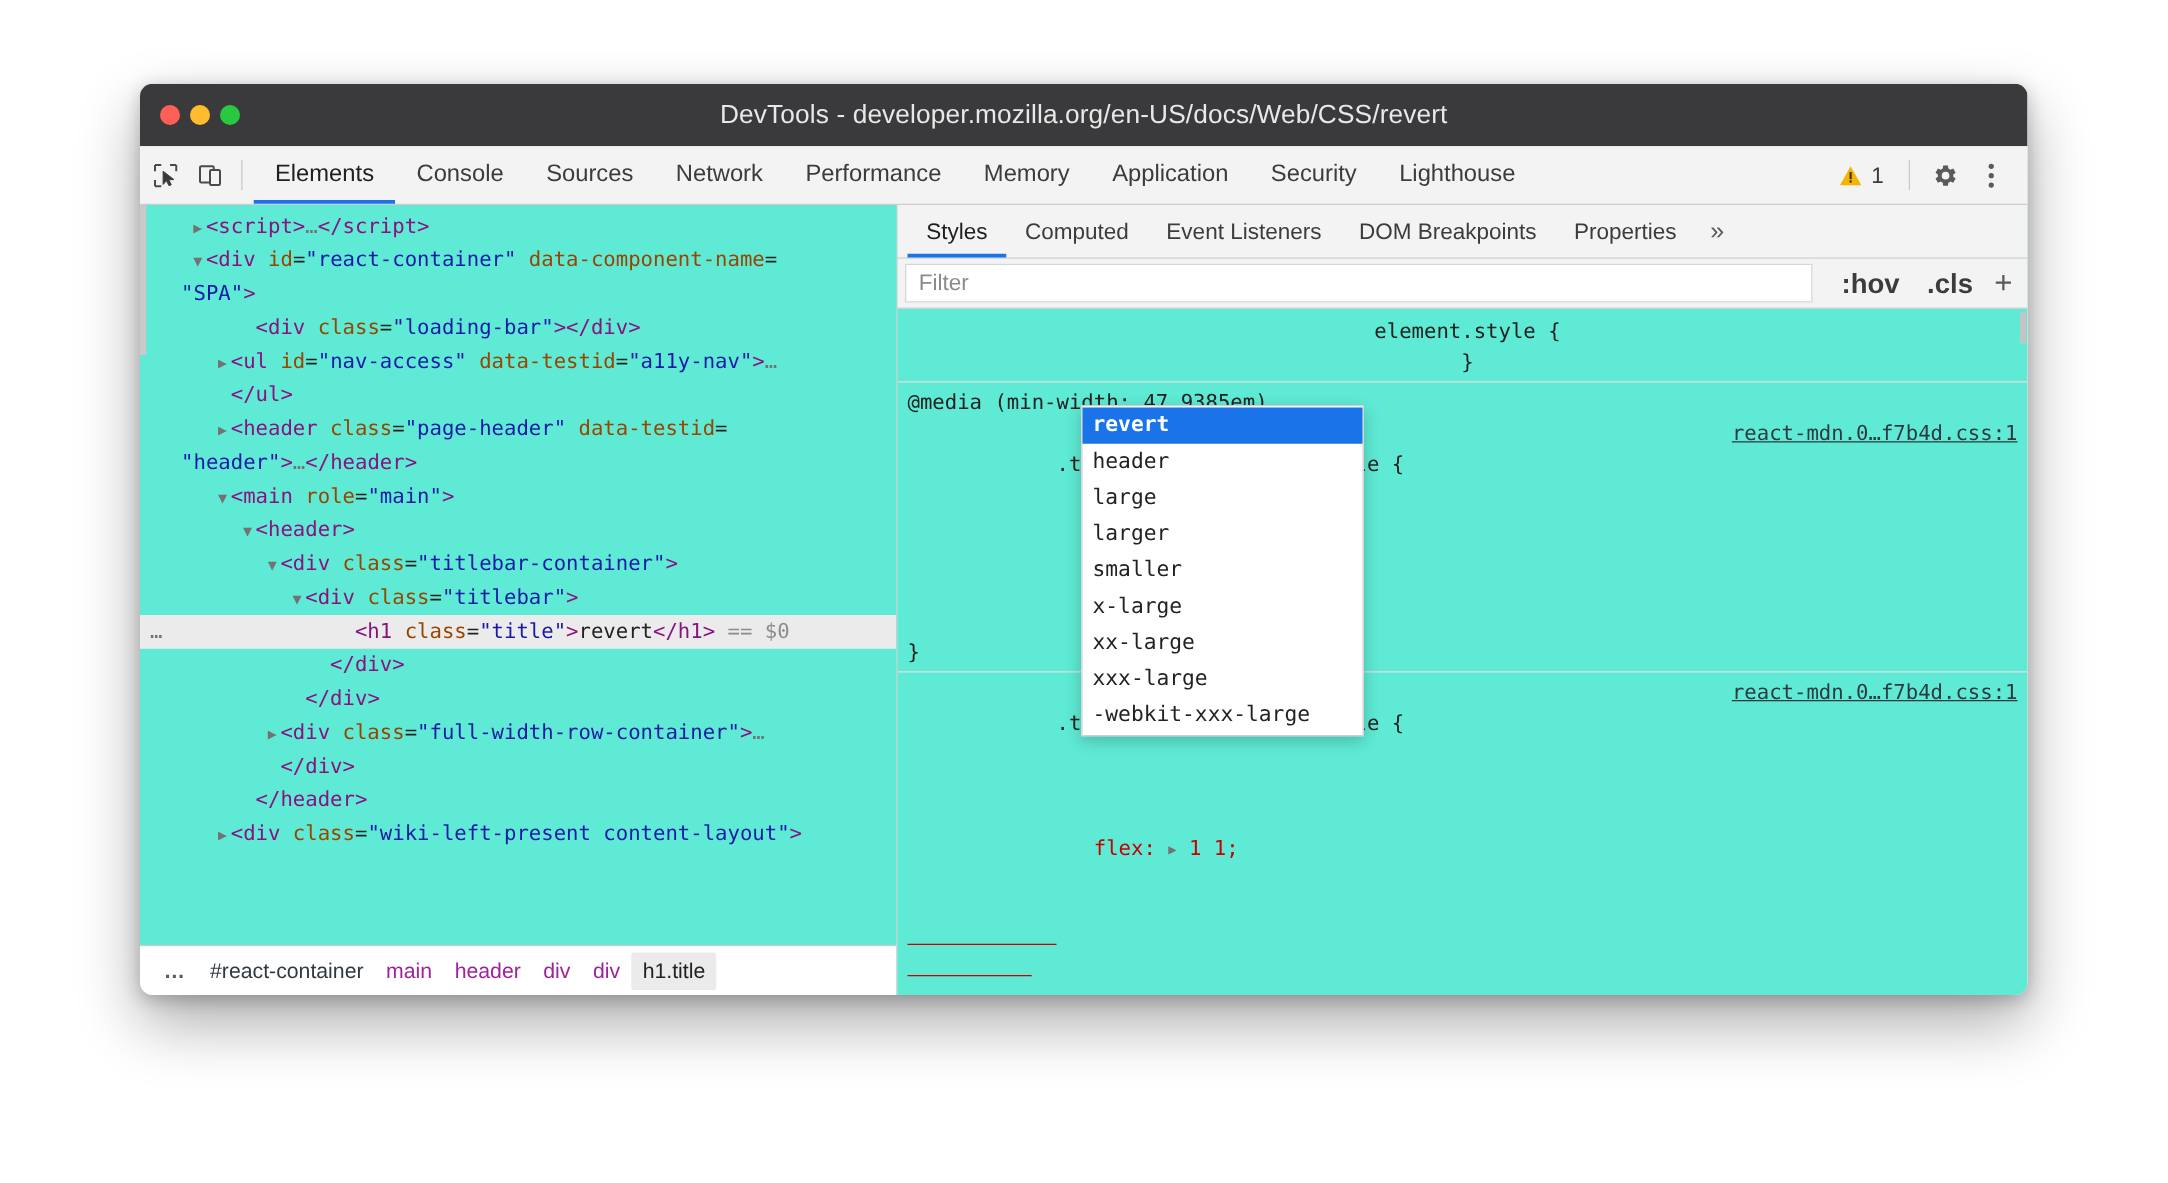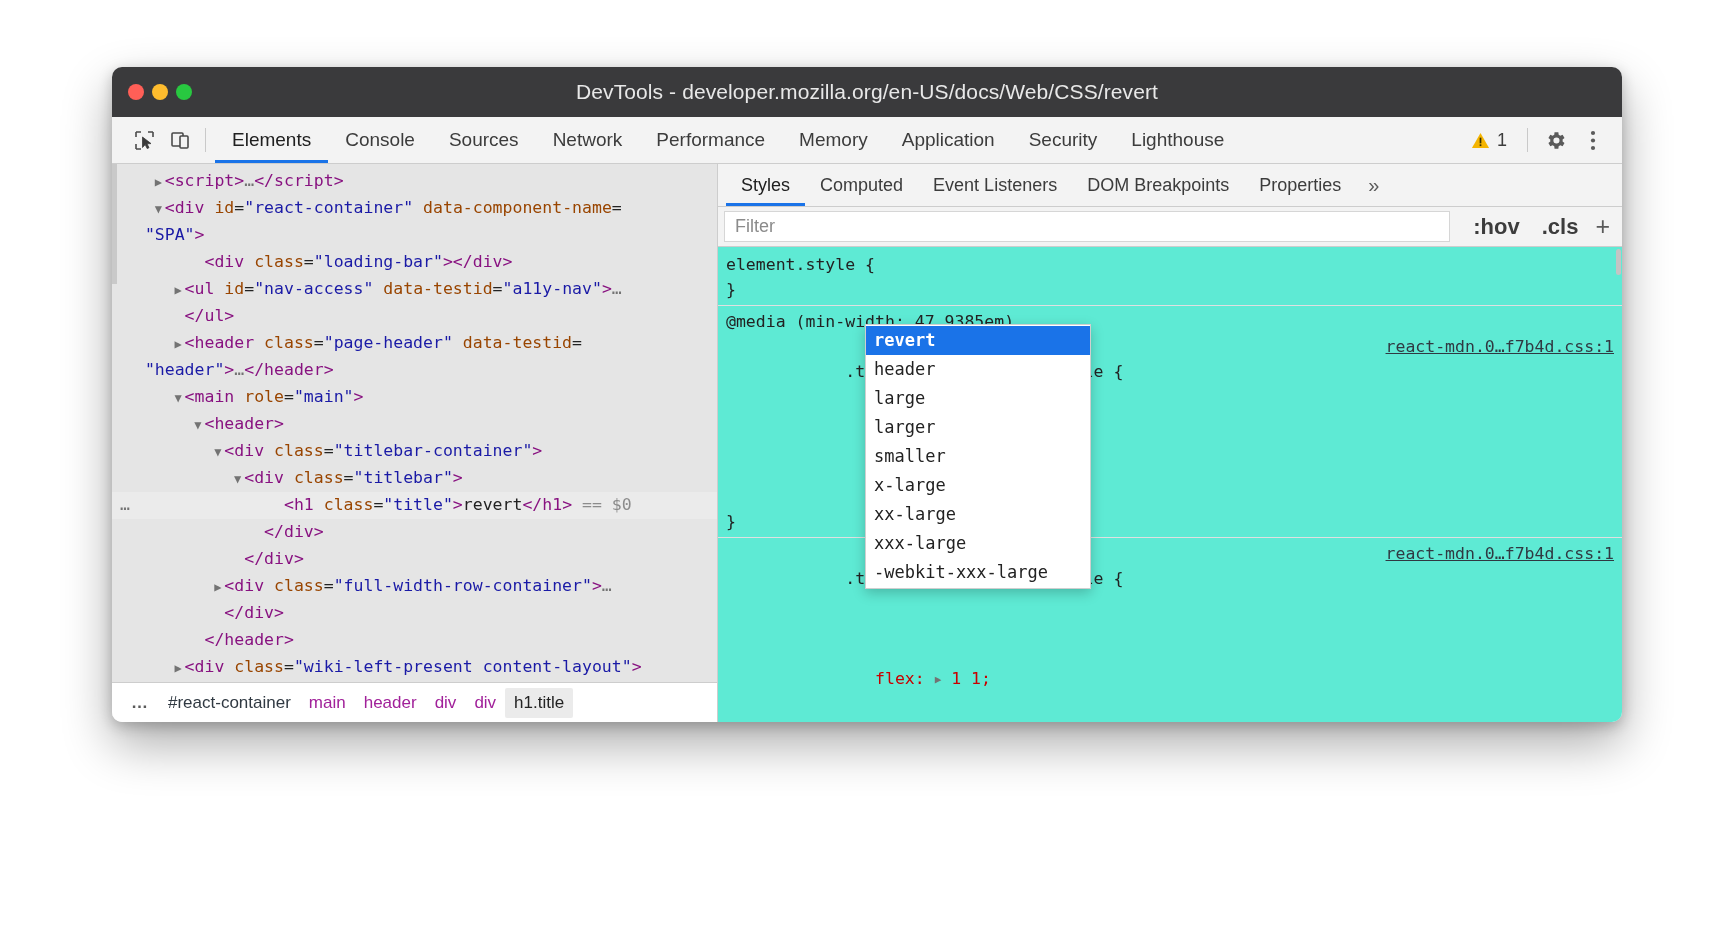--- a/index.html
+++ b/index.html
@@ -8,21 +8,21 @@
     width: 1734px; height: 946px;
     background: #ffffff;
     font-family: "Liberation Sans", sans-serif;
     overflow: hidden;
   }
 
   
   #window {
     position: absolute;
     left: 112px; top: 67px;
-    width: 1510px; height: 655px;
+    width: 1510px; height: 729px;
     border-radius: 10px;
     background: #ffffff;
     box-shadow: 0 22px 50px rgba(0,0,0,0.33), 0 4px 14px rgba(0,0,0,0.22);
     overflow: hidden;
     display: flex; flex-direction: column;
   }
 
   
   #titlebar {
     height: 50px; flex: 0 0 50px;
@@ -46,21 +46,21 @@
     font-family: "Liberation Sans", sans-serif;
     letter-spacing: 0.1px;
   }
 
   
   #toolbar {
     height: 47px; flex: 0 0 47px;
     background: #f3f3f3;
     border-bottom: 1px solid #cdcdcd;
     display: flex; align-items: stretch;
-    padding-left: 14px;
+    padding-left: 2px;
     position: relative;
   }
   .tool-icon {
     width: 36px;
     display: flex; align-items: center; justify-content: center;
     color: #5a5a5a;
   }
   .tb-sep {
     width: 1px; background: #c9c9c9;
     margin: 11px 9px 11px 7px;
@@ -95,21 +95,21 @@
     display: flex; align-items: center; justify-content: center;
     color: #5a5a5a;
   }
 
   
   #split { flex: 1; display: flex; min-height: 0; }
   #dom-pane {
     width: 606px; flex: 0 0 606px;
     display: flex; flex-direction: column;
     border-right: 1px solid #cdcdcd;
-    min-height: 0; background: #e5e5e5;
+    min-height: 0; background: #5eead4;
   }
   #styles-pane {
     flex: 1; display: flex; flex-direction: column;
     min-height: 0; background: #5eead4; position: relative;
   }
 
   
   #dom-tree {
     flex: 1; overflow: hidden;
     padding: 4px 0 2px 0;
@@ -210,21 +210,21 @@
     font-size: 16.5px;
     line-height: 25px;
     color: #222;
     position: relative;
   }
   .rule {
     border-bottom: 1px solid #e0e0e0;
     padding: 3px 0 3px 4px;
     position: relative;
   }
-  .rule.first { padding-top: 5px; }
+  .rule.first { padding-top: 5px; text-align: center; }
   .rule-line { white-space: pre; padding-left: 4px; }
   .src {
     position: absolute; right: 8px;
     color: #303942;
     text-decoration: underline;
     white-space: nowrap;
   }
   .sel-txt { color: #222; }
   .media { color: #222; }
   .prop  { color: #c80000; }

